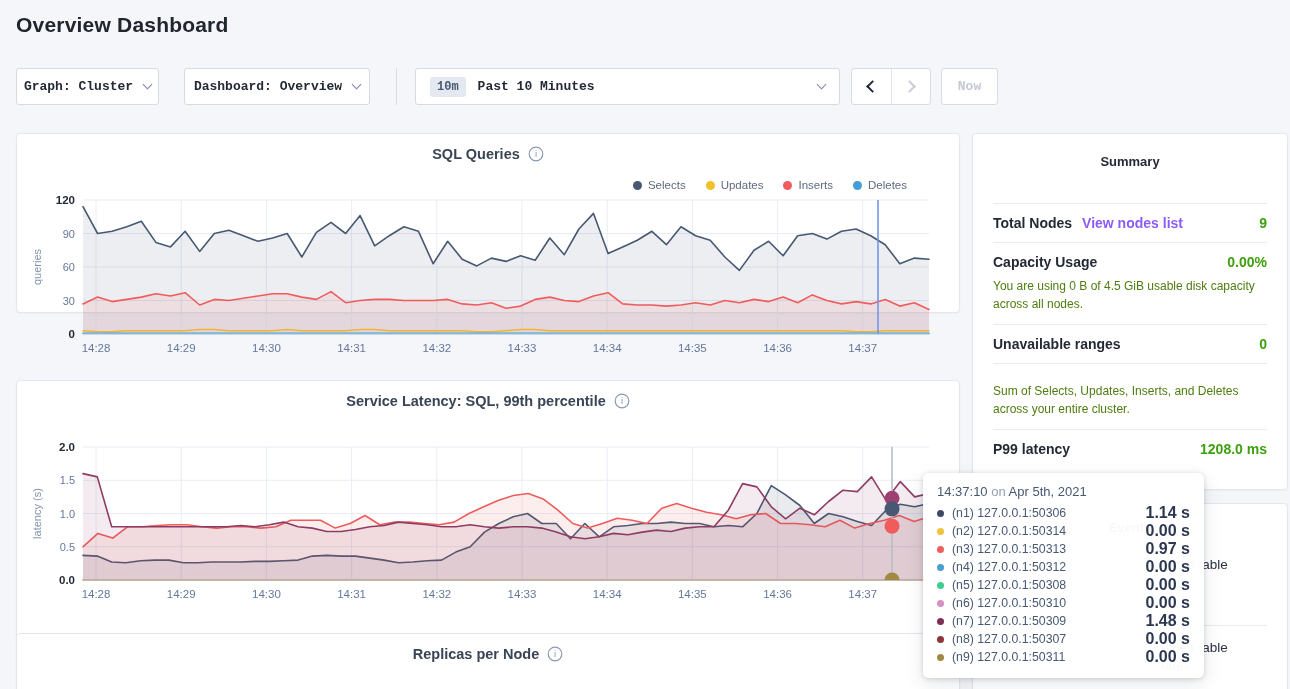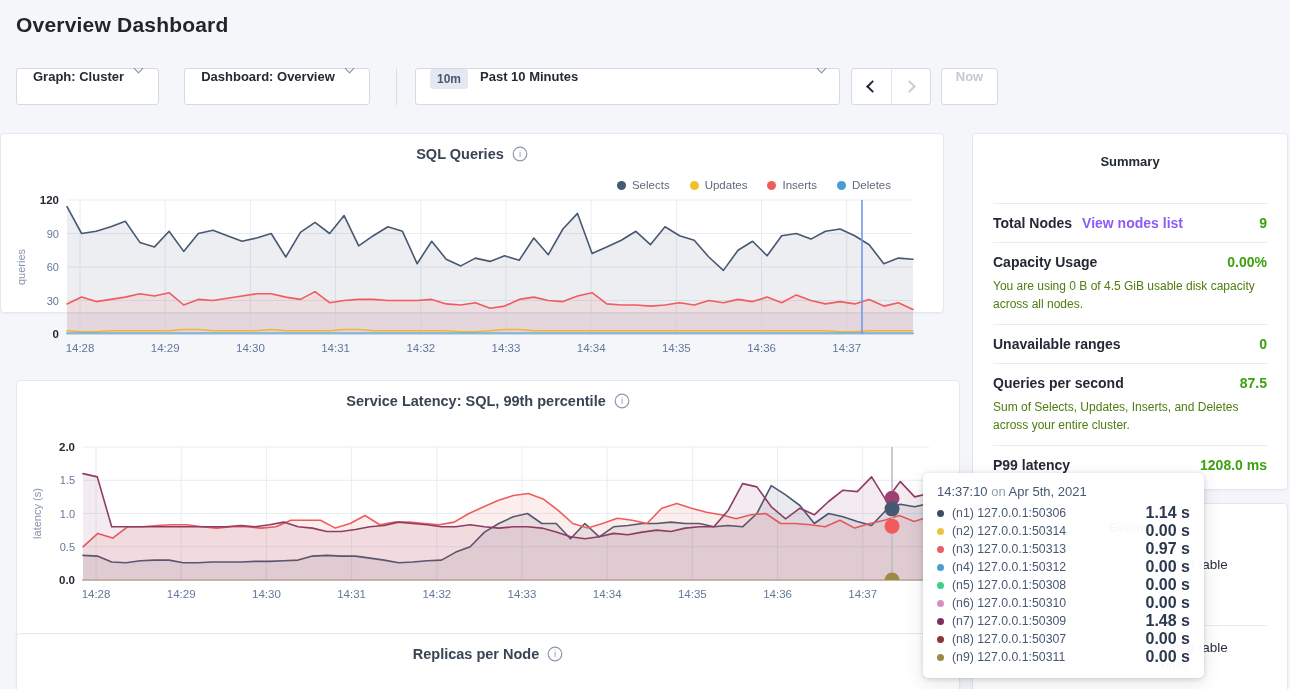--- a/index.html
+++ b/index.html
@@ -1,21 +1,21 @@
 <!DOCTYPE html>
 <html><head>
 <meta charset="utf-8">
 <style>
   *{margin:0;padding:0;box-sizing:border-box;}
   html,body{width:1290px;height:689px;}
   body{position:relative;overflow:hidden;background:#f4f6fa;font-family:"Liberation Sans",sans-serif;color:#242a35;}
   .abs{position:absolute;}
   .page-title{left:16px;top:13px;font-size:21px;font-weight:700;color:#20252e;letter-spacing:.2px;}
   
-  .btnbox{position:absolute;top:68px;height:37px;background:#fff;border:1px solid #d5dae3;border-radius:3px;display:flex;align-items:flex-start;justify-content:center;cursor:pointer;}
+  .btnbox{position:absolute;top:68px;height:37px;background:#fff;border:1px solid #d5dae3;border-radius:3px;display:flex;align-items:center;justify-content:center;cursor:pointer;font-family:Liberation Mono, monospace;}
   .dd-label{font-size:13px;font-weight:700;color:#242a35;}
   .dchev{width:7px;height:7px;border-right:1.6px solid #7b8aa5;border-bottom:1.6px solid #7b8aa5;transform:rotate(45deg);margin-left:11px;margin-top:-4px;}
   .vdivider{position:absolute;left:396px;top:68px;height:37px;border-left:1px solid #d9dde4;}
   .timesel{justify-content:flex-start;padding:0 14px;}
   .badge-10m{background:#e4e9f1;border-radius:3px;font-size:12px;font-weight:700;color:#475872;padding:3px 7px;margin-right:12px;}
   .time-label{font-size:13px;font-weight:700;color:#242a35;flex:1;}
   .chev{width:9px;height:9px;border-left:2.6px solid #242a35;border-bottom:2.6px solid #242a35;transform:rotate(45deg);margin-left:3px;}
   .chev.right{border-color:#c8cdd6;transform:rotate(225deg);margin-left:-3px;}
   .navgroup{left:851px;width:80px;padding:0;}
   .navcell{width:40px;height:100%;display:flex;align-items:center;justify-content:center;}
@@ -79,21 +79,21 @@
       <span class="chev"></span>
     </div>
   <div class="navcell">
       <span class="chev right"></span>
     </div>
 </div>
 <div class="btnbox now-btn">
     <span>Now</span>
   </div>
 
-<div class="card" style="left:0;top:133px;width:944px;height:180px;">
+<div class="card" style="left:16px;top:133px;width:944px;height:180px;">
   <div class="chart-title-row">
     <span class="chart-title">SQL Queries</span>
     <span class="info-icon">
         <svg width="16" height="16" viewBox="0 0 16 16">
           <circle cx="8" cy="8" r="6.8" fill="none" stroke="#8b99b0" stroke-width="1.2"></circle>
           <text x="8" y="11.4" font-size="9.5" fill="#8b99b0" text-anchor="middle" font-family="Liberation Sans, sans-serif">i</text>
         </svg>
       </span>
   </div>
   <div class="legend" id="legend0">
@@ -260,24 +260,20 @@
   </div>
 
   <div class="srow">
     <div class="srow-main">
       <span class="srow-label">Unavailable ranges</span>
       <span class="srow-value" style="color: rgb(61, 160, 14);">0</span>
     </div>
   </div>
 
   <div class="srow">
-    <div class="srow-main">
-      <span class="srow-label">Queries per second</span>
-      <span class="srow-value" style="color: rgb(61, 160, 14);">87.5</span>
-    </div>
     <div class="srow-desc">Sum of Selects, Updates, Inserts, and Deletes across your entire cluster.</div>
   </div>
 
   <div class="srow">
     <div class="srow-main">
       <span class="srow-label">P99 latency</span>
       <span class="srow-value" style="color: rgb(61, 160, 14);">1208.0 ms</span>
     </div>
   </div>
 </div>

